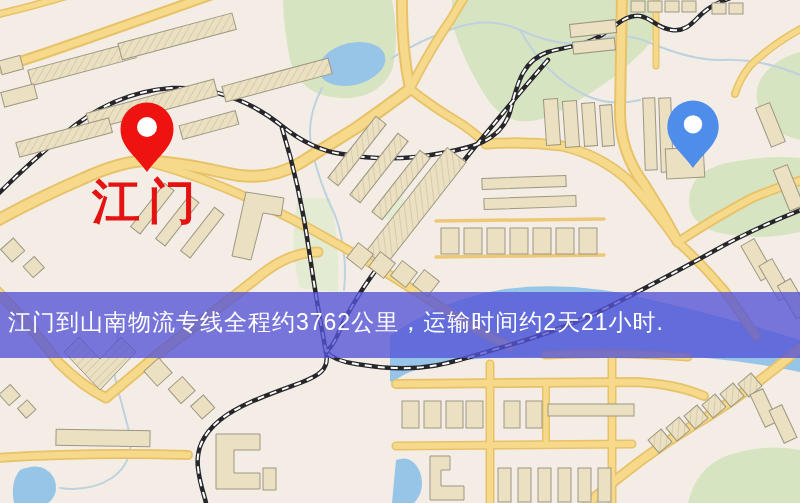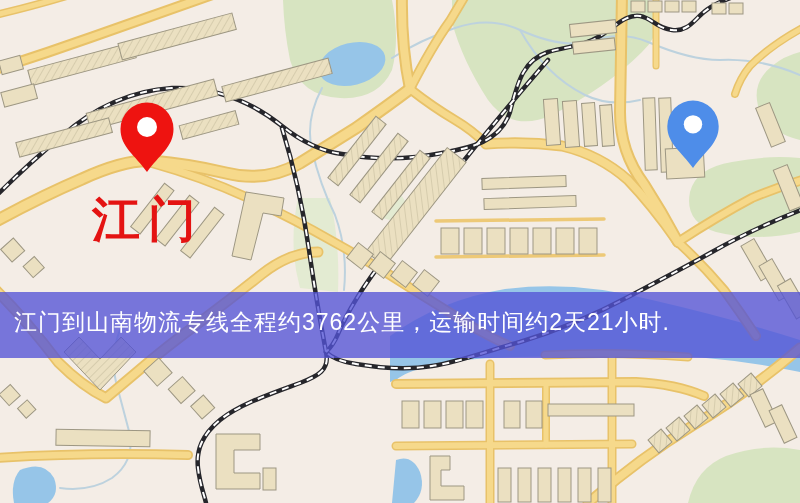--- a/index.html
+++ b/index.html
@@ -21,32 +21,32 @@
   .raildash{fill:none;stroke:var(--rail-dash,#fff);stroke-width:2;stroke-dasharray:7 6;stroke-linecap:butt;}
   .bldg{fill:var(--bldg-fill,#ebe0c1);stroke:var(--bldg-stroke,#9d9783);stroke-width:1;}
   .bldg-h{fill:url(#hatch);stroke:var(--bldg-stroke,#9d9783);stroke-width:1;}
   .pin-red{fill:var(--pin-red,#ee1310);}
   .pin-blue{fill:var(--pin-blue,#4e8de9);}
   .pin-hole{fill:#ffffff;}
   .city-label{
     position:absolute;font-size:48px;font-weight:700;line-height:1;
     letter-spacing:8px;white-space:nowrap;user-select:none;
   }
-  .label-origin{left:92px;top:196px;color:var(--label-red,#e41312);font-family:Liberation Serif, serif;}
+  .label-origin{left:92px;top:178px;color:var(--label-red,#e41312);font-family:Liberation Serif, serif;}
   .label-dest{left:645px;top:180px;color:var(--label-blue,#2424dc);}
   .banner{
     position:absolute;left:0;top:292px;width:800px;height:66px;
     display:flex;align-items:center;
   }
   .banner::before{
     content:"";position:absolute;inset:0;
     background:var(--banner-bg,#5353d6);opacity:.78;
   }
   .banner-text{
-    position:relative;padding-left:14px;padding-bottom:6px;
+    position:relative;padding-left:8px;padding-bottom:6px;
     color:var(--banner-text,#fff);font-size:23px;letter-spacing:1px;
   }
 </style>
 </head>
 <body>
 
 <div class="stage">
 
   <svg width="800" height="503" viewBox="0 0 800 503">
     <defs>

